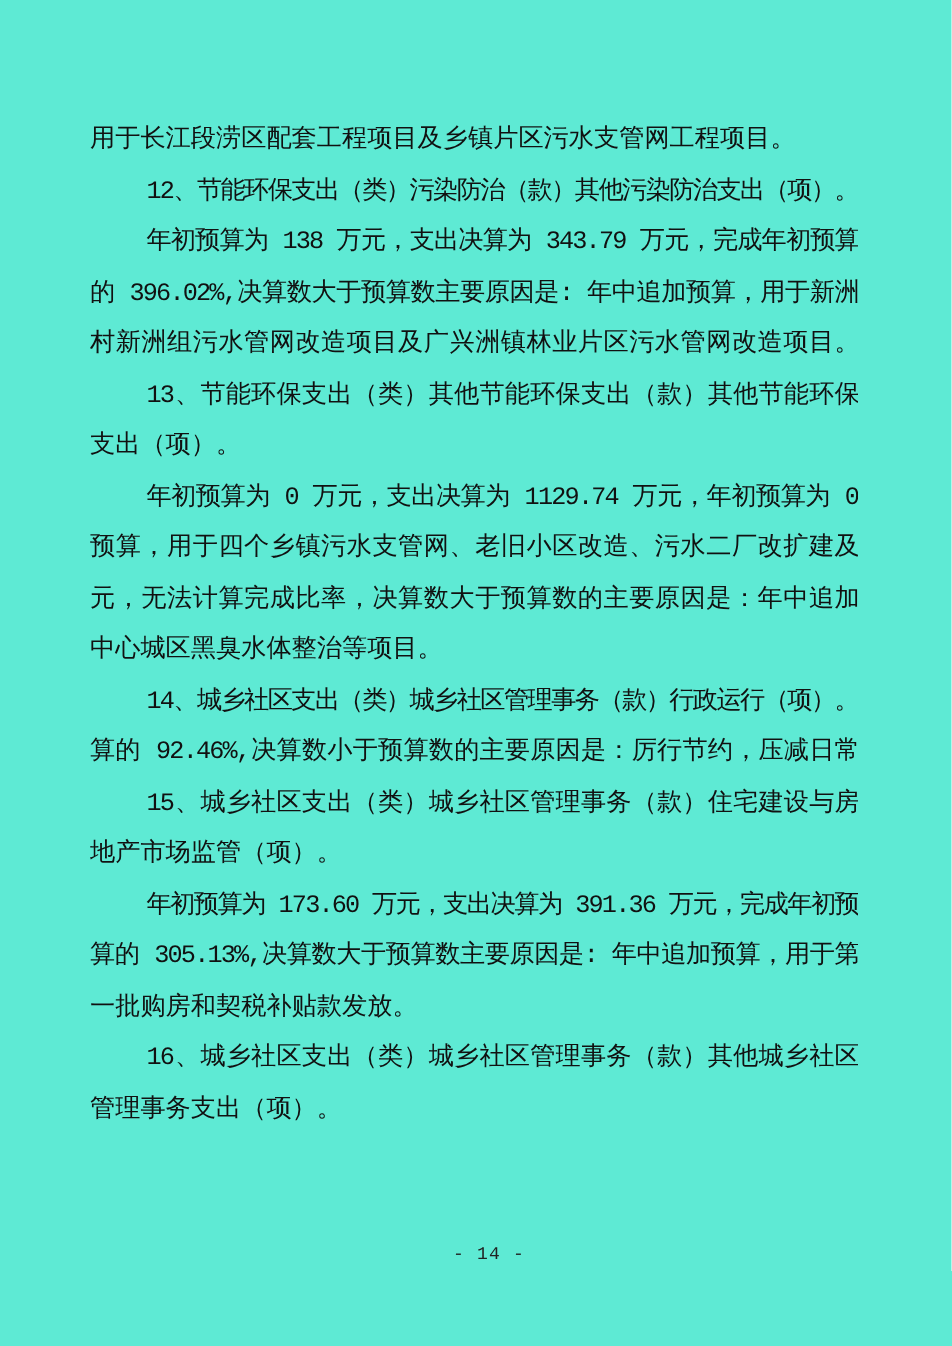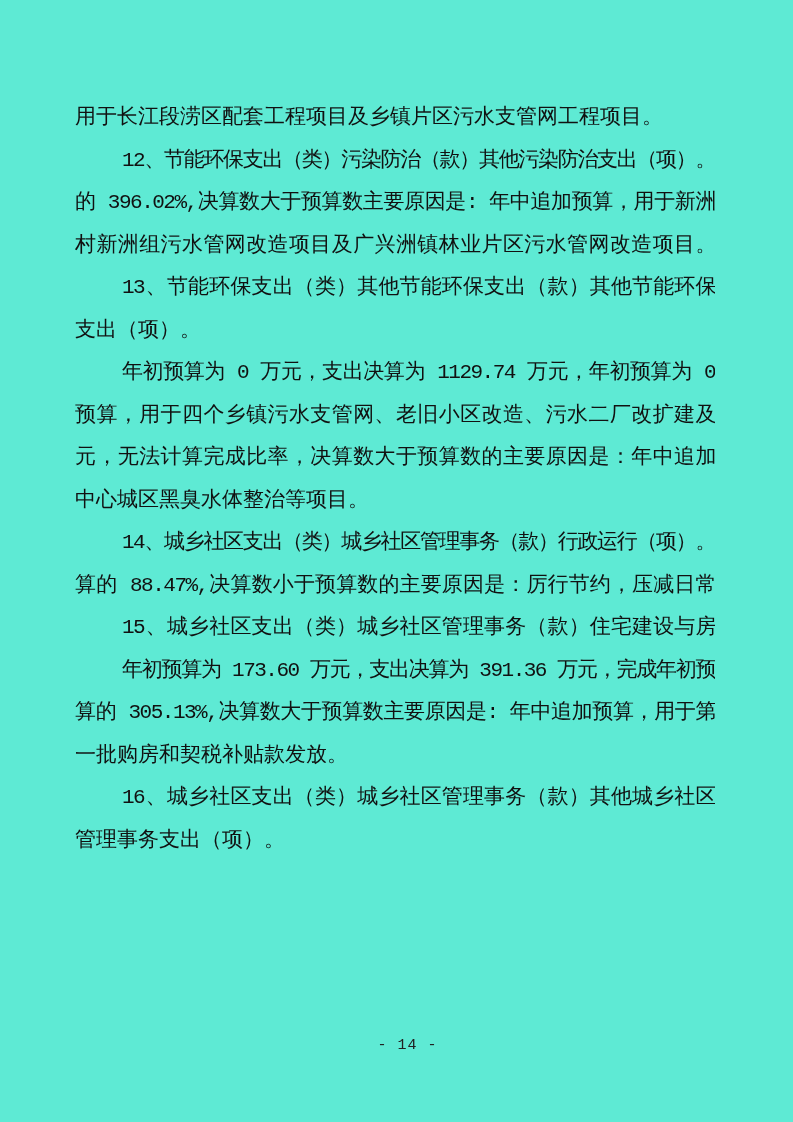--- a/index.html
+++ b/index.html
@@ -56,31 +56,33 @@
     margin-left: 11px;
   }
 </style>
 </head>
 <body>
 
 <div class="page">
   <div class="doc-body">
     <div class="line">用于长江段涝区配套工程项目及乡镇片区污水支管网工程项目。</div>
     <div class="line ind j">12、节能环保支出（类）污染防治（款）其他污染防治支出（项）。</div>
+    <div class="line ind j">年初预算为 138 万元，支出决算为 343.79 万元，完成年初预算</div>
     <div class="line j">的 396.02%,决算数大于预算数主要原因是: 年中追加预算，用于新洲</div>
     <div class="line j">村新洲组污水管网改造项目及广兴洲镇林业片区污水管网改造项目。</div>
     <div class="line ind j">13、节能环保支出（类）其他节能环保支出（款）其他节能环保</div>
     <div class="line">支出（项）。</div>
     <div class="line ind j">年初预算为 0 万元，支出决算为 1129.74 万元，年初预算为 0 万</div>
     <div class="line j">预算，用于四个乡镇污水支管网、老旧小区改造、污水二厂改扩建及</div>
     <div class="line j">元，无法计算完成比率，决算数大于预算数的主要原因是：年中追加</div>
     <div class="line">中心城区黑臭水体整治等项目。</div>
     <div class="line ind j">14、城乡社区支出（类）城乡社区管理事务（款）行政运行（项）。</div>
-    <div class="line j">算的 88.47%,决算数小于预算数的主要原因是：厉行节约，压减日常</div>
+    <div class="line j">算的 92.46%,决算数小于预算数的主要原因是：厉行节约，压减日常</div>
     <div class="line ind j">15、城乡社区支出（类）城乡社区管理事务（款）住宅建设与房</div>
+    <div class="line">地产市场监管（项）。</div>
     <div class="line ind j">年初预算为 173.60 万元，支出决算为 391.36 万元，完成年初预</div>
     <div class="line j">算的 305.13%,决算数大于预算数主要原因是: 年中追加预算，用于第</div>
     <div class="line">一批购房和契税补贴款发放。</div>
     <div class="line ind j">16、城乡社区支出（类）城乡社区管理事务（款）其他城乡社区</div>
     <div class="line">管理事务支出（项）。</div>
   </div>
 
   <div class="page-footer">- 14 -</div>
 </div>
 

